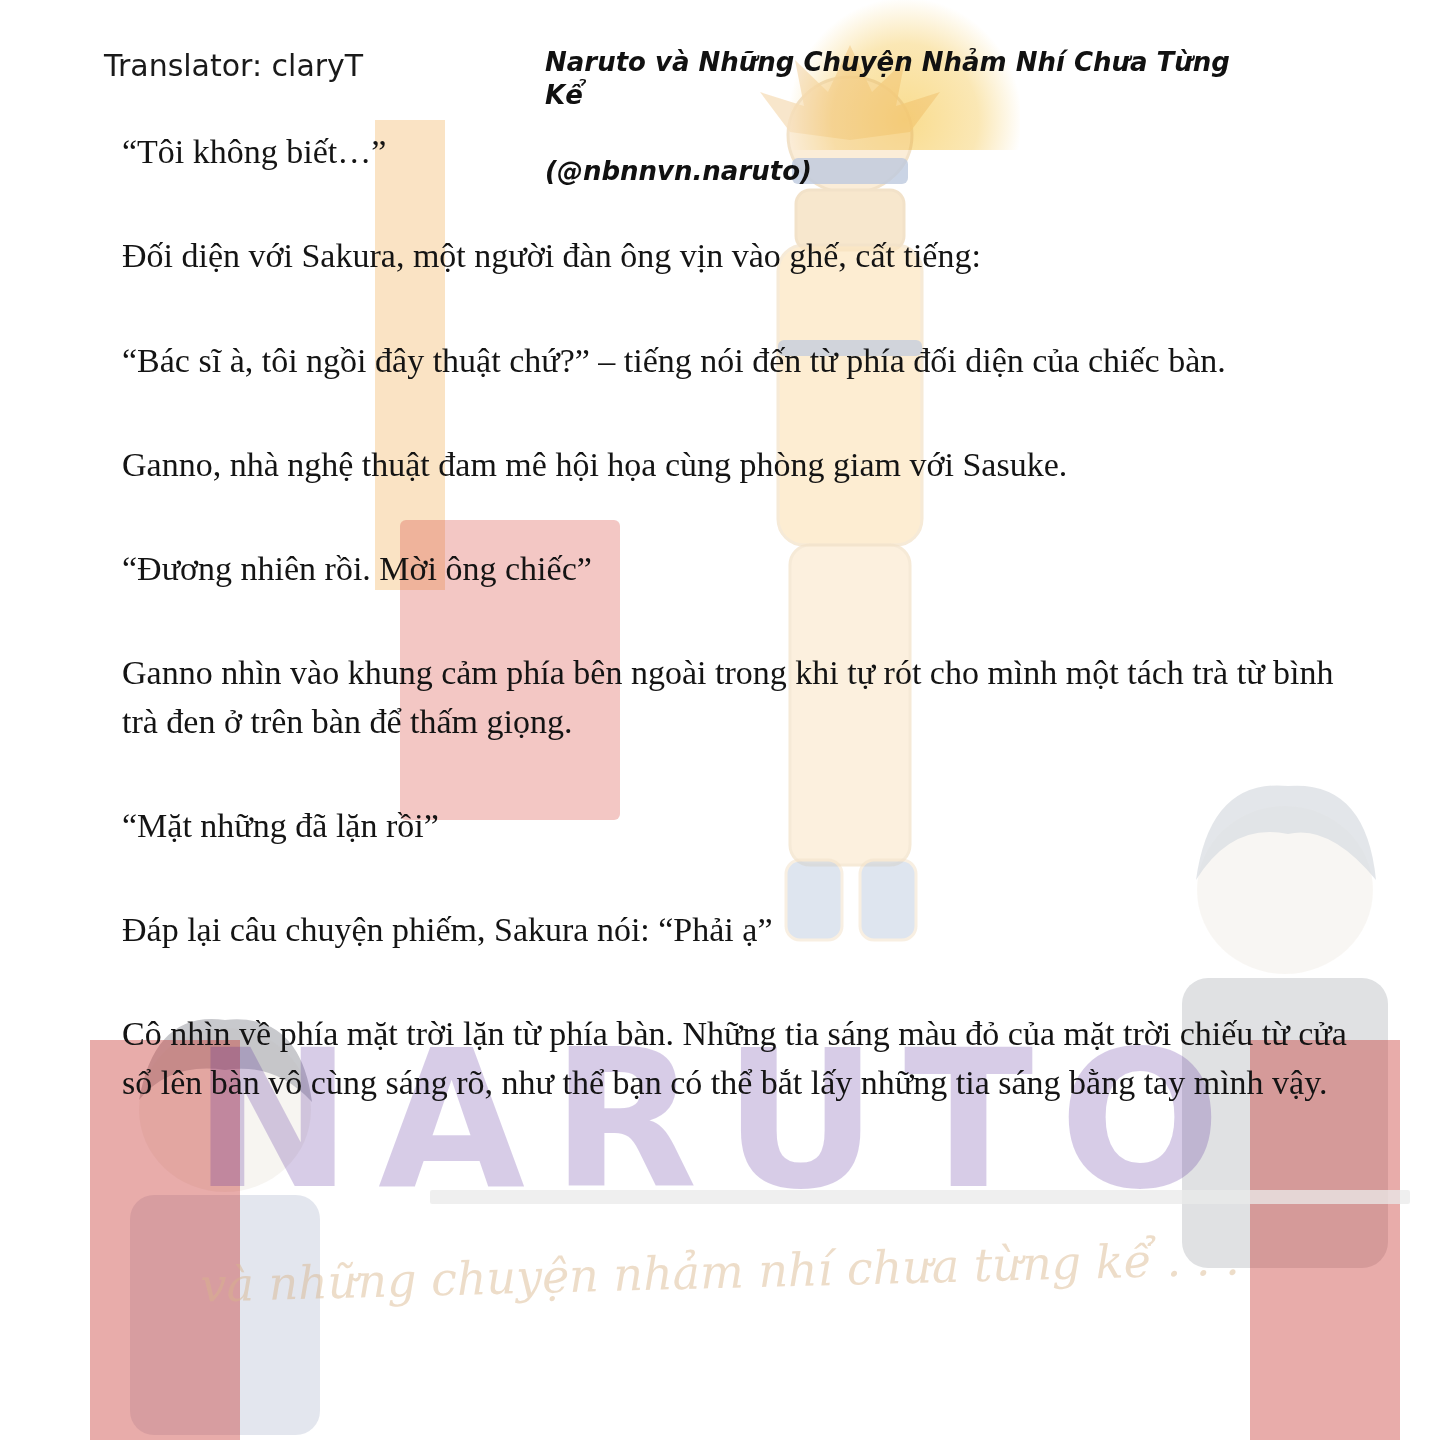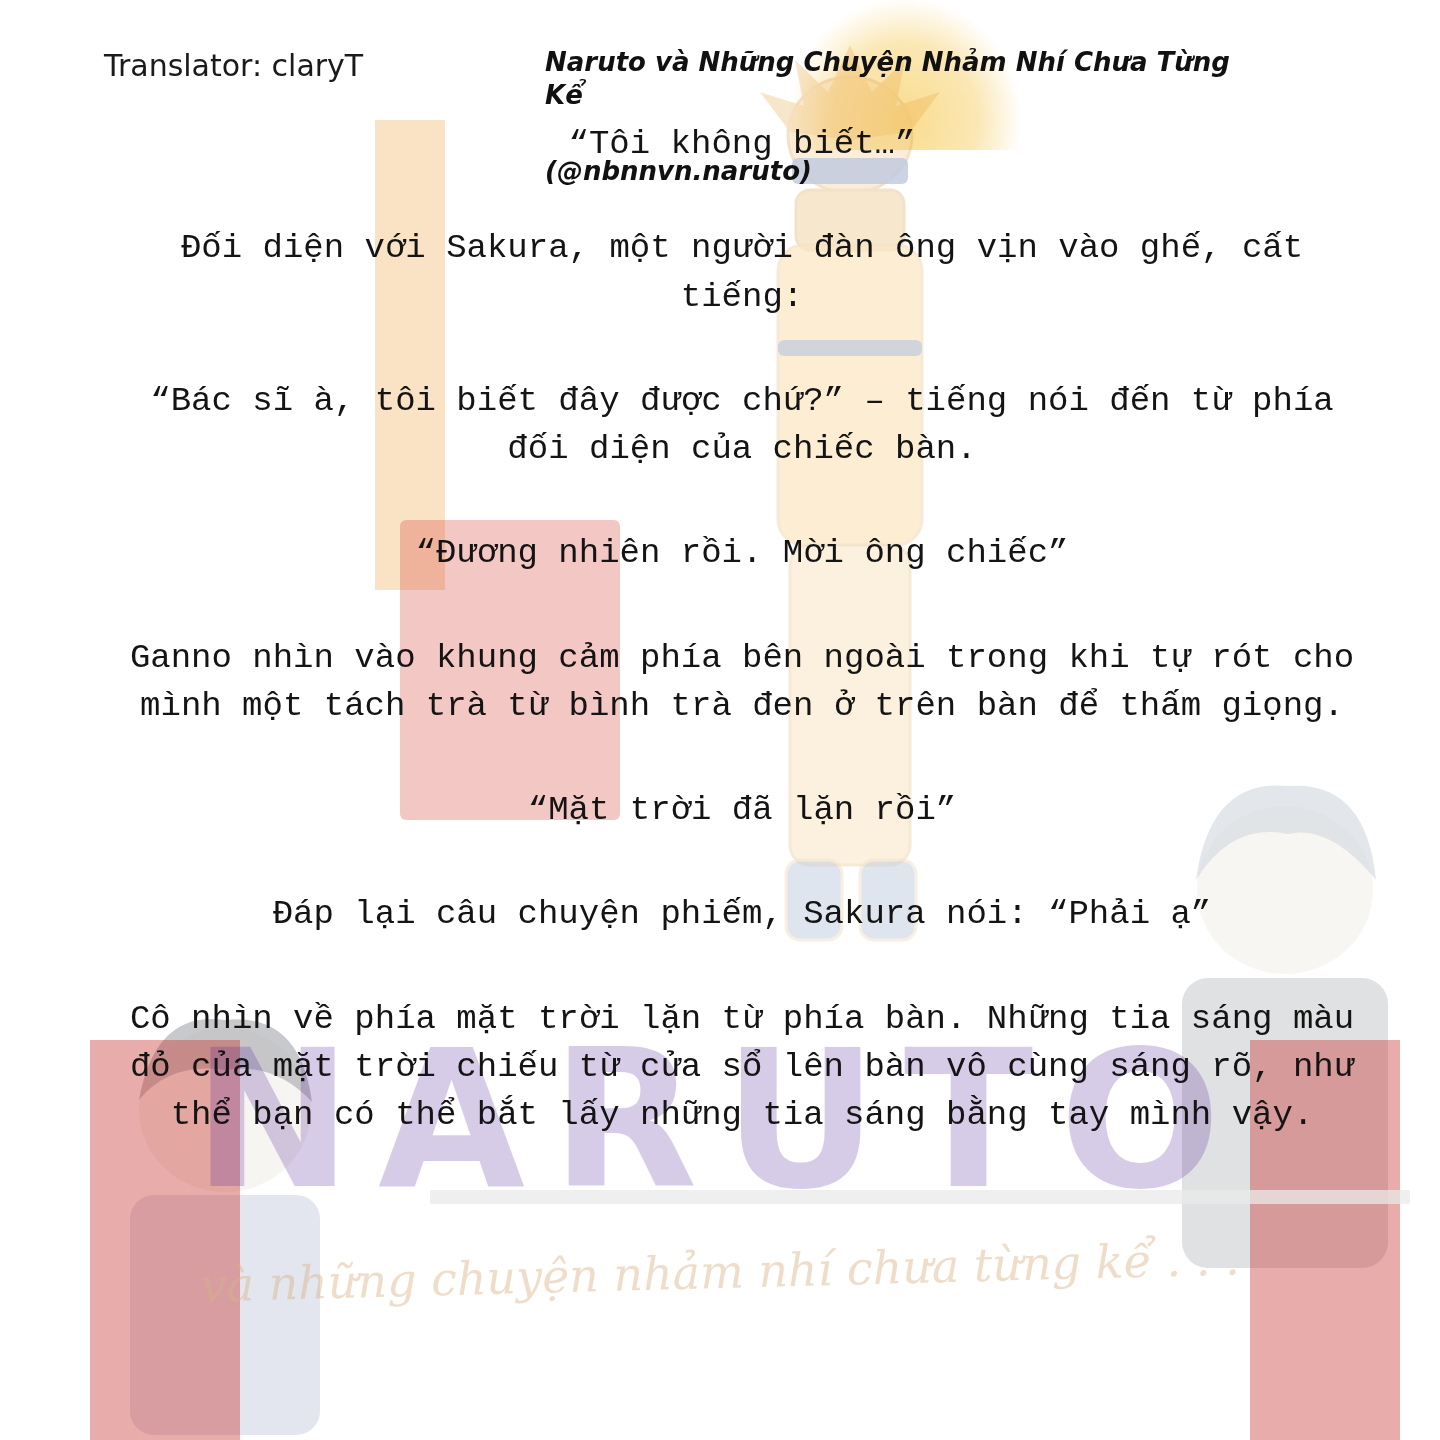--- a/index.html
+++ b/index.html
@@ -162,23 +162,22 @@
     position: absolute;
     left: 122px;
     top: 120px;
     width: 1240px;
     z-index: 2;
   }
   .para {
     font-size: 34px;
     line-height: 1.42;
     color: #141414;
-    margin: 0 0 56px 0;
-    font-family: Liberation Mono, monospace;
-    text-align: center;
+    margin: 8px 0 56px 0;
+    font-family: Liberation Serif, serif;
   }
   .para.last { margin-bottom: 0; }
 </style>
 </head>
 <body>
 
 <div class="page">
 
   <div class="watermark">
     <div class="wm-sun"></div>
@@ -226,21 +225,22 @@
     <div class="translator">Translator:  claryT</div>
     <div class="channel">
       <span class="line1">Naruto và Những Chuyện Nhảm Nhí Chưa Từng Kể</span>
       <span class="line2">(@nbnnvn.naruto)</span>
     </div>
   </div>
 
   <div class="content">
     <p class="para">“Tôi không biết…”</p>
     <p class="para">Đối diện với Sakura, một người đàn ông vịn vào ghế, cất tiếng:</p>
-    <p class="para">“Bác sĩ à, tôi biết đây được chứ?” – tiếng nói đến từ phía đối diện của chiếc bàn.</p>
+    <p class="para">“Bác sĩ à, tôi ngồi đây thuật chứ?” – tiếng nói đến từ phía đối diện của chiếc bàn.</p>
+    <p class="para">Ganno, nhà nghệ thuật đam mê hội họa cùng phòng giam với Sasuke.</p>
     <p class="para">“Đương nhiên rồi. Mời ông chiếc”</p>
     <p class="para">Ganno nhìn vào khung cảm phía bên ngoài trong khi tự rót cho mình một tách trà từ bình trà đen ở trên bàn để thấm giọng.</p>
-    <p class="para">“Mặt trời đã lặn rồi”</p>
+    <p class="para">“Mặt những đã lặn rồi”</p>
     <p class="para">Đáp lại câu chuyện phiếm, Sakura nói: “Phải ạ”</p>
     <p class="para last">Cô nhìn về phía mặt trời lặn từ phía bàn. Những tia sáng màu đỏ của mặt trời chiếu từ cửa sổ lên bàn vô cùng sáng rõ, như thể bạn có thể bắt lấy những tia sáng bằng tay mình vậy.</p>
   </div>
 
 </div>
 
 </body></html>

